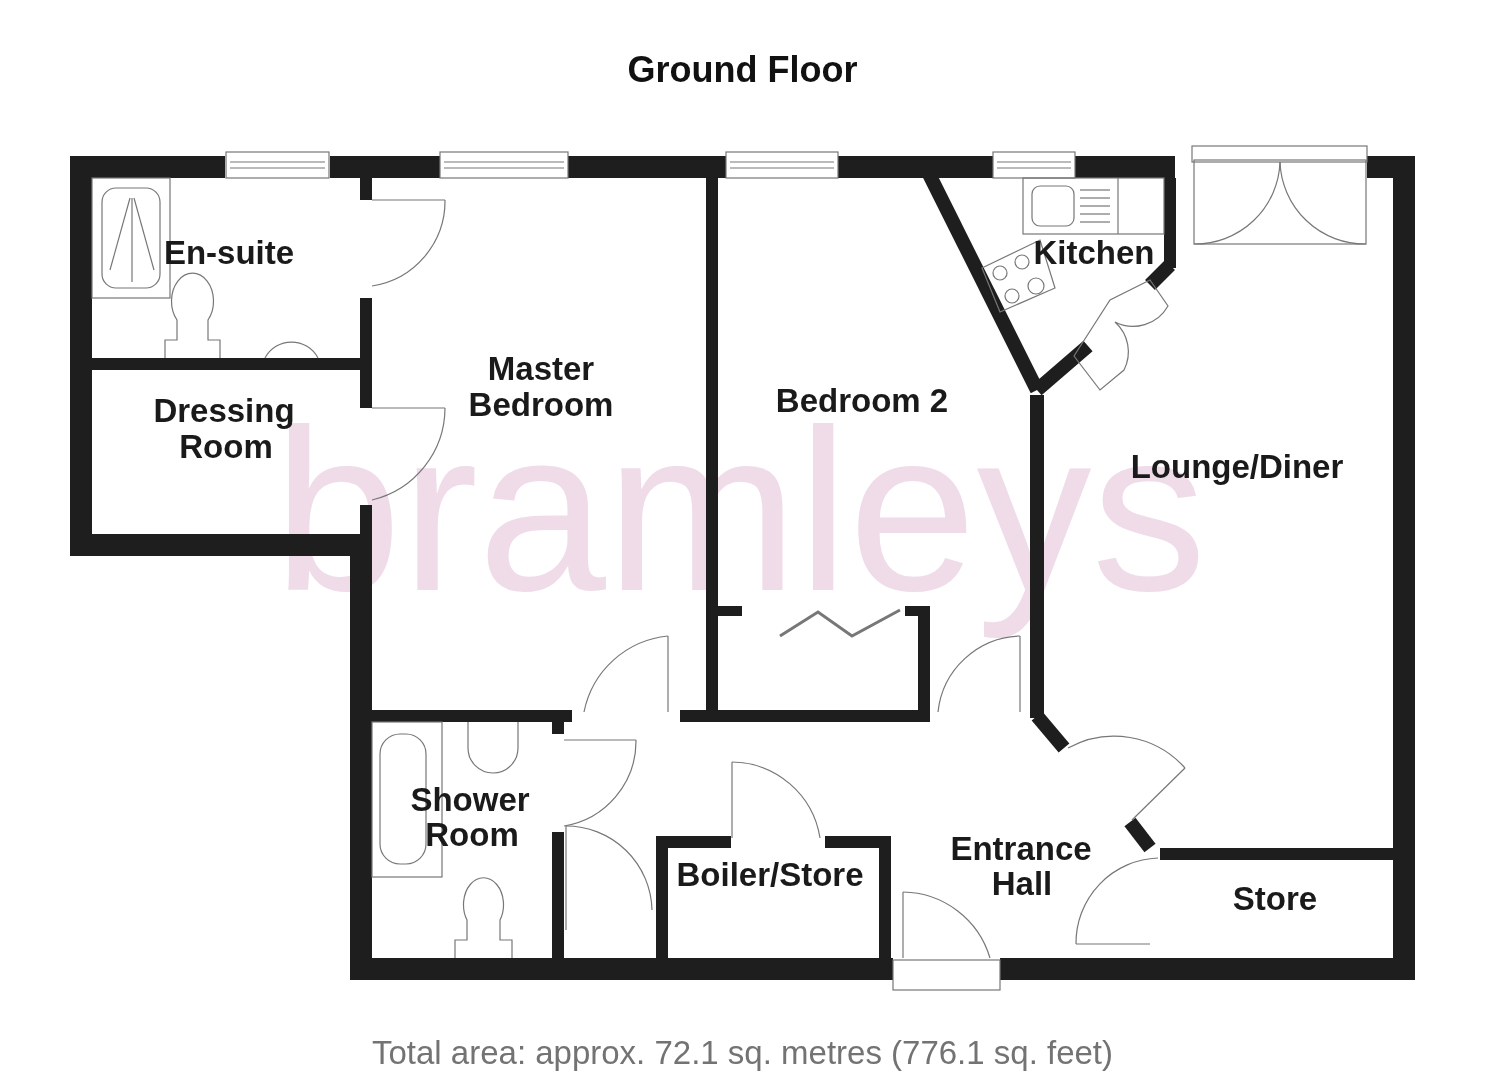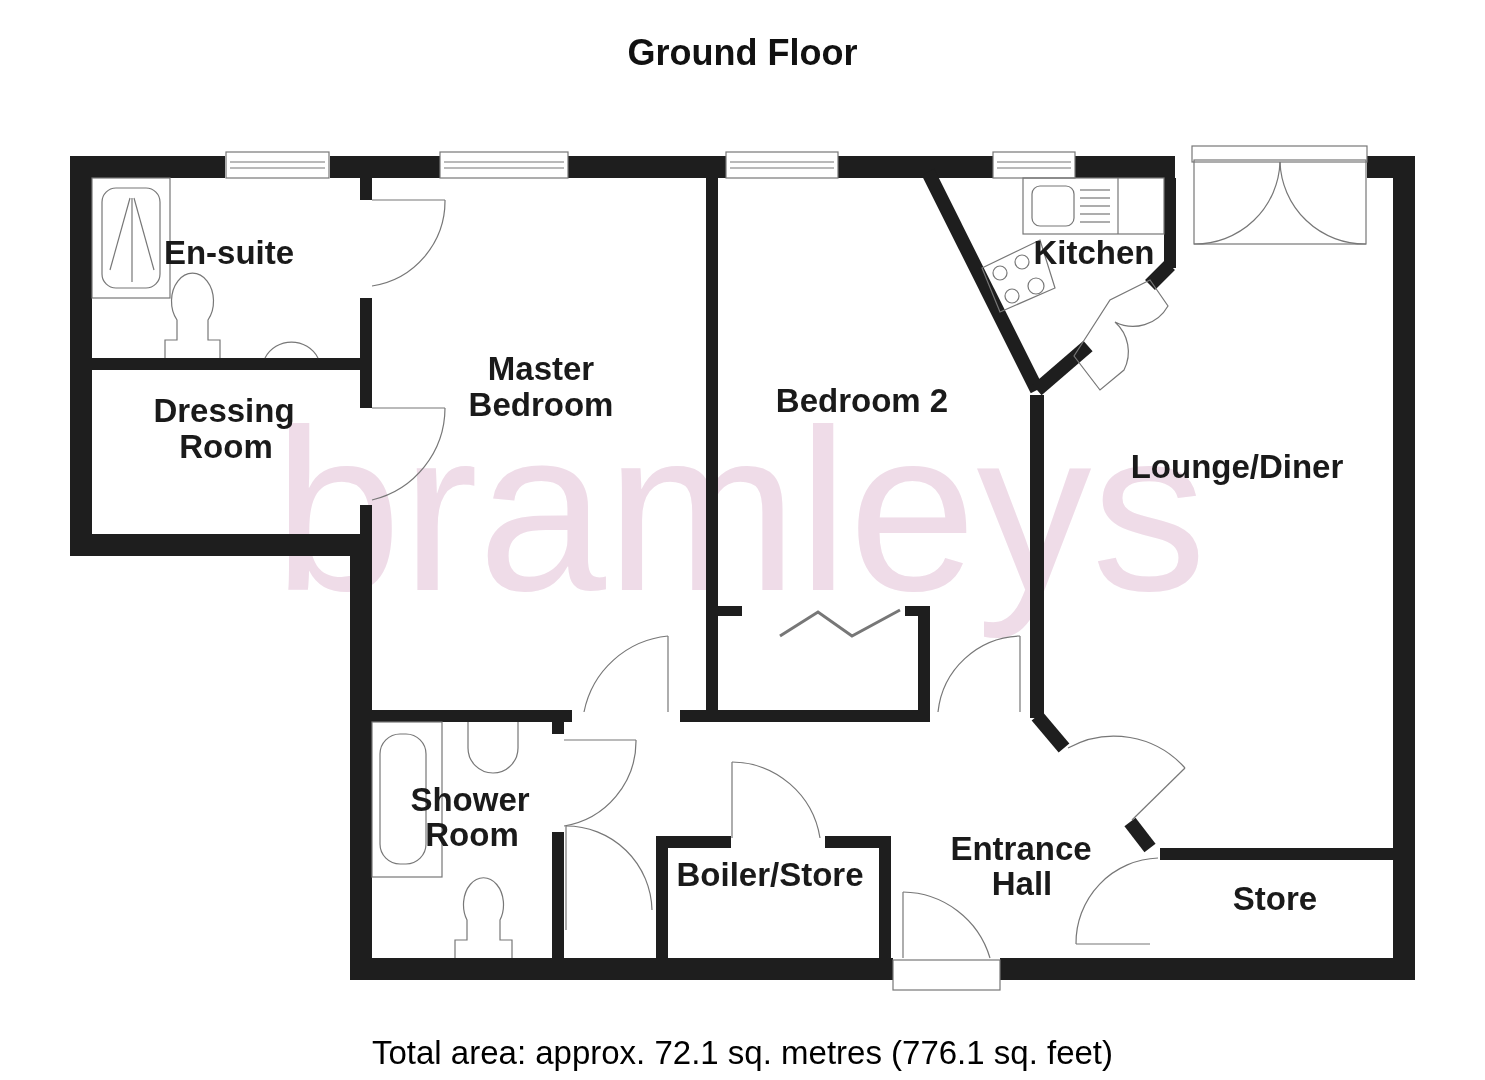--- a/index.html
+++ b/index.html
@@ -1,19 +1,19 @@
 <!DOCTYPE html>
 <html><head>
 <meta charset="utf-8">
 <style>
   html, body { margin:0; padding:0; background:#ffffff; }
   body { width:1485px; height:1080px; position:relative; overflow:hidden; font-family:"Liberation Sans", sans-serif; }
   #plan { position:absolute; left:0; top:0; }
-  .title { position:absolute; left:0; width:1485px; top:32px; text-align:center; font-weight:bold; font-size:36px; color:#111; font-family:"Liberation Sans", sans-serif; }
-  .footer { position:absolute; left:0; width:1485px; top:1034px; text-align:center; font-size:33px; color:#000000; font-family:"Liberation Sans", sans-serif; }
+  .title { position:absolute; left:0; width:1485px; top:49px; text-align:center; font-weight:bold; font-size:36px; color:#111; font-family:"Liberation Sans", sans-serif; }
+  .footer { position:absolute; left:0; width:1485px; top:1034px; text-align:center; font-size:33px; color:#737373; font-family:"Liberation Sans", sans-serif; }
   .lbl { font-family:"Liberation Sans", sans-serif; font-weight:bold; font-size:33px; fill:#1a1a1a; text-anchor:middle; }
   .wm { font-family:"Liberation Sans", sans-serif; font-size:230px; fill:#efdce8; text-anchor:middle; }
 </style>
 </head>
 <body>
 
 <div class="title">Ground Floor</div>
 
 <svg id="plan" width="1485" height="1080" viewBox="0 0 1485 1080">
 

